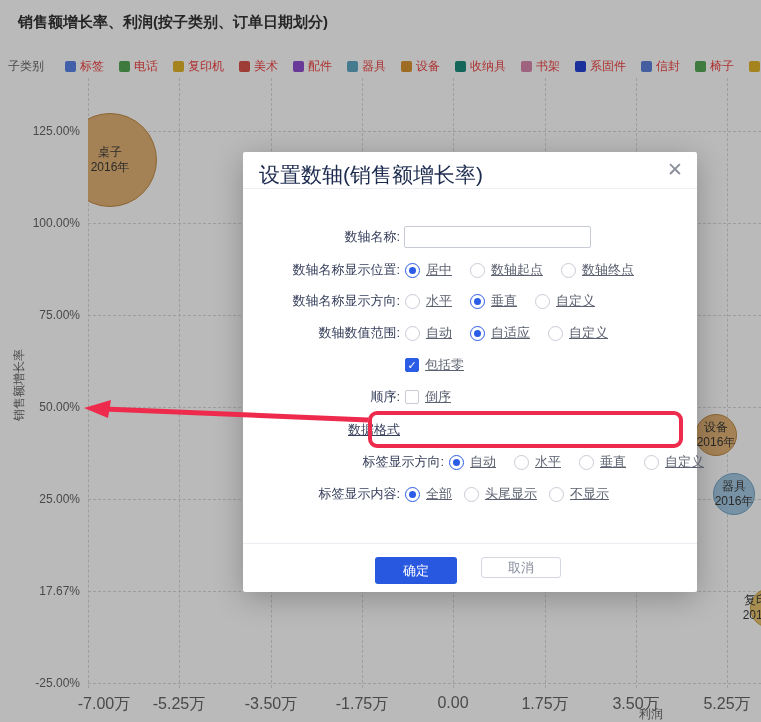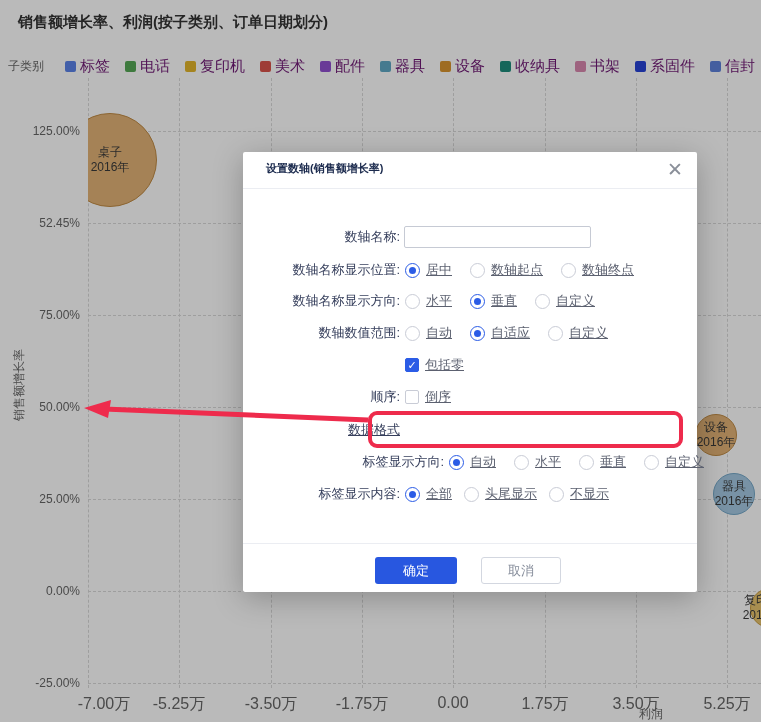--- a/index.html
+++ b/index.html
@@ -5,40 +5,40 @@
   html,body{margin:0;padding:0;}
   body{width:761px;height:722px;position:relative;overflow:hidden;background:#fff;
        font-family:"Liberation Sans","DejaVu Sans",sans-serif;}
   #page-title{position:absolute;left:18px;top:13px;font-size:15px;font-weight:600;color:#333;}
   
   #legend{position:absolute;left:8px;top:57px;width:753px;height:18px;display:flex;align-items:center;overflow:hidden;white-space:nowrap;}
   #legend-title{font-size:12px;color:#666;margin-right:21px;}
   #legend-items{display:flex;align-items:center;gap:15px;}
   .legend-item{display:flex;align-items:center;gap:4px;cursor:pointer;}
   .legend-swatch{width:11px;height:11px;border-radius:2px;flex:0 0 auto;}
-  .legend-label{font-size:15px;color:#701a75;}
+  .legend-label{font-size:12px;color:#ef4444;}
   
   #chart{position:absolute;left:0;top:0;width:761px;height:722px;}
   #plot{position:absolute;left:88px;top:78px;width:673px;height:610px;overflow:hidden;}
   .gl-h{position:absolute;left:0;width:100%;border-top:1px dashed #d9d9d9;}
   .gl-v{position:absolute;top:0;height:100%;border-left:1px dashed #d9d9d9;}
   .ytick{position:absolute;left:2px;width:78px;text-align:right;font-size:12px;color:#666;}
   .xtick{position:absolute;top:694px;width:70px;margin-left:-35px;text-align:center;font-size:16px;color:#666;}
   #y-axis-title{position:absolute;left:19px;top:385px;font-size:12px;color:#666;white-space:nowrap;
                 transform:translate(-50%,-50%) rotate(-90deg);}
   #x-axis-title{position:absolute;left:651px;top:706px;width:60px;margin-left:-30px;text-align:center;font-size:12px;color:#666;}
   .bubble{position:absolute;border-radius:50%;box-sizing:border-box;}
   .bubble-label{position:absolute;transform:translate(-50%,-50%);text-align:center;font-size:12px;
                 line-height:15px;color:#3a3a3a;white-space:nowrap;}
   
   #overlay{position:absolute;inset:0;background:rgba(0,0,0,0.27);z-index:10;}
   #modal{position:absolute;left:243px;top:152px;width:454px;height:440px;background:#fff;border-radius:2px;
          box-shadow:0 6px 30px rgba(0,0,0,.25);z-index:20;}
   #modal-header{position:absolute;left:0;top:0;right:0;height:36px;border-bottom:1px solid #ebedf2;}
-  #modal-title{position:absolute;left:23px;top:9px;font-size:11px;font-weight:700;color:#1c2b4e;}
+  #modal-title{position:absolute;left:16px;top:9px;font-size:21px;font-weight:400;color:#1c2b4e;}
   #modal-close{position:absolute;right:14px;top:6px;font-size:19px;color:#8a8f99;cursor:pointer;line-height:24px;}
   .mrow{position:absolute;left:0;width:100%;height:22px;}
   .mlabel{position:absolute;left:0;top:0;width:157px;text-align:right;font-size:13px;color:#363f5c;line-height:22px;}
   .mctrls{position:absolute;left:162px;top:0;display:flex;align-items:center;height:22px;gap:18px;}
   .mctrls.wide{gap:12px;}
   .opt{display:flex;align-items:center;gap:6px;cursor:pointer;}
   .optlab{font-size:13px;color:#5c6170;text-decoration:underline;}
   .rd{width:15px;height:15px;border-radius:50%;border:1px solid #c9ccd6;background:#fff;box-sizing:border-box;position:relative;}
   .rd.on{border-color:#2b5ce6;}
   .rd.on::after{content:"";position:absolute;left:3px;top:3px;width:7px;height:7px;border-radius:50%;background:#2b5ce6;}
@@ -48,21 +48,21 @@
   #name-input{position:absolute;left:161px;top:0;width:187px;height:22px;border:1px solid #c6cad4;border-radius:2px;
               box-sizing:border-box;font-size:13px;padding:0 8px;outline:none;}
   #format-select{position:absolute;left:154px;top:0;width:280px;height:26px;border:1px solid #d3d7e0;border-radius:2px;
                  box-sizing:border-box;background:#fff;cursor:pointer;}
   #format-value{position:absolute;left:10px;top:5px;font-size:13px;color:#333;}
   #format-caret{position:absolute;right:11px;top:8px;width:8px;height:8px;border-right:1.5px solid #9aa0ad;
                 border-bottom:1.5px solid #9aa0ad;transform:rotate(45deg) scale(1,0.8);}
   #modal-footer{position:absolute;left:0;right:0;top:391px;bottom:0;border-top:1px solid #ebedf2;}
   #ok-button{position:absolute;left:132px;top:13px;width:82px;height:27px;background:#2857e0;color:#fff;border:none;
              border-radius:3px;font-size:13px;cursor:pointer;font-family:inherit;}
-  #cancel-button{position:absolute;left:238px;top:13px;width:80px;height:27px;background:#fff;color:#858c9a;
+  #cancel-button{position:absolute;left:238px;top:13px;width:80px;height:21px;background:#fff;color:#858c9a;
                  border:1px solid #d3d7e0;border-radius:3px;font-size:13px;cursor:pointer;font-family:inherit;}
   
   #red-box{position:absolute;left:368px;top:411px;width:315px;height:37px;border:4px solid #ee2b4c;border-radius:9px;
            z-index:40;pointer-events:none;box-sizing:border-box;}
   #arrow-svg{position:absolute;left:0;top:0;z-index:40;pointer-events:none;}
 </style>
 </head>
 <body>
 
 <div id="chart">
@@ -158,25 +158,25 @@
         <div>2016年</div>
       </div>
       <div class="bubble" style="left: 662px; top: 510px; height: 40px; width: 40px; background: rgb(230, 195, 110); border: 1.5px solid rgb(200, 155, 62);"></div>
       <div class="bubble-label" style="left: 674px; top: 530px;">
         <div>复印机</div>
         <div>2016年</div>
       </div>
     </div>
   <div id="axis-labels">
       <div class="ytick" style="top: 124px;">125.00%</div>
-      <div class="ytick" style="top: 216px;">52.45%</div>
+      <div class="ytick" style="top: 216px;">100.00%</div>
       <div class="ytick" style="top: 308px;">75.00%</div>
       <div class="ytick" style="top: 400px;">50.00%</div>
       <div class="ytick" style="top: 492px;">25.00%</div>
-      <div class="ytick" style="top: 584px;">0.00%</div>
+      <div class="ytick" style="top: 584px;">17.67%</div>
       <div class="ytick" style="top: 676px;">-25.00%</div>
       <div class="xtick" style="left: 104px;">-7.00万</div>
       <div class="xtick" style="left: 179px;">-5.25万</div>
       <div class="xtick" style="left: 271px;">-3.50万</div>
       <div class="xtick" style="left: 362px;">-1.75万</div>
       <div class="xtick" style="left: 453px;">0.00</div>
       <div class="xtick" style="left: 545px;">1.75万</div>
       <div class="xtick" style="left: 636px;">3.50万</div>
       <div class="xtick" style="left: 727px;">5.25万</div>
     </div>

